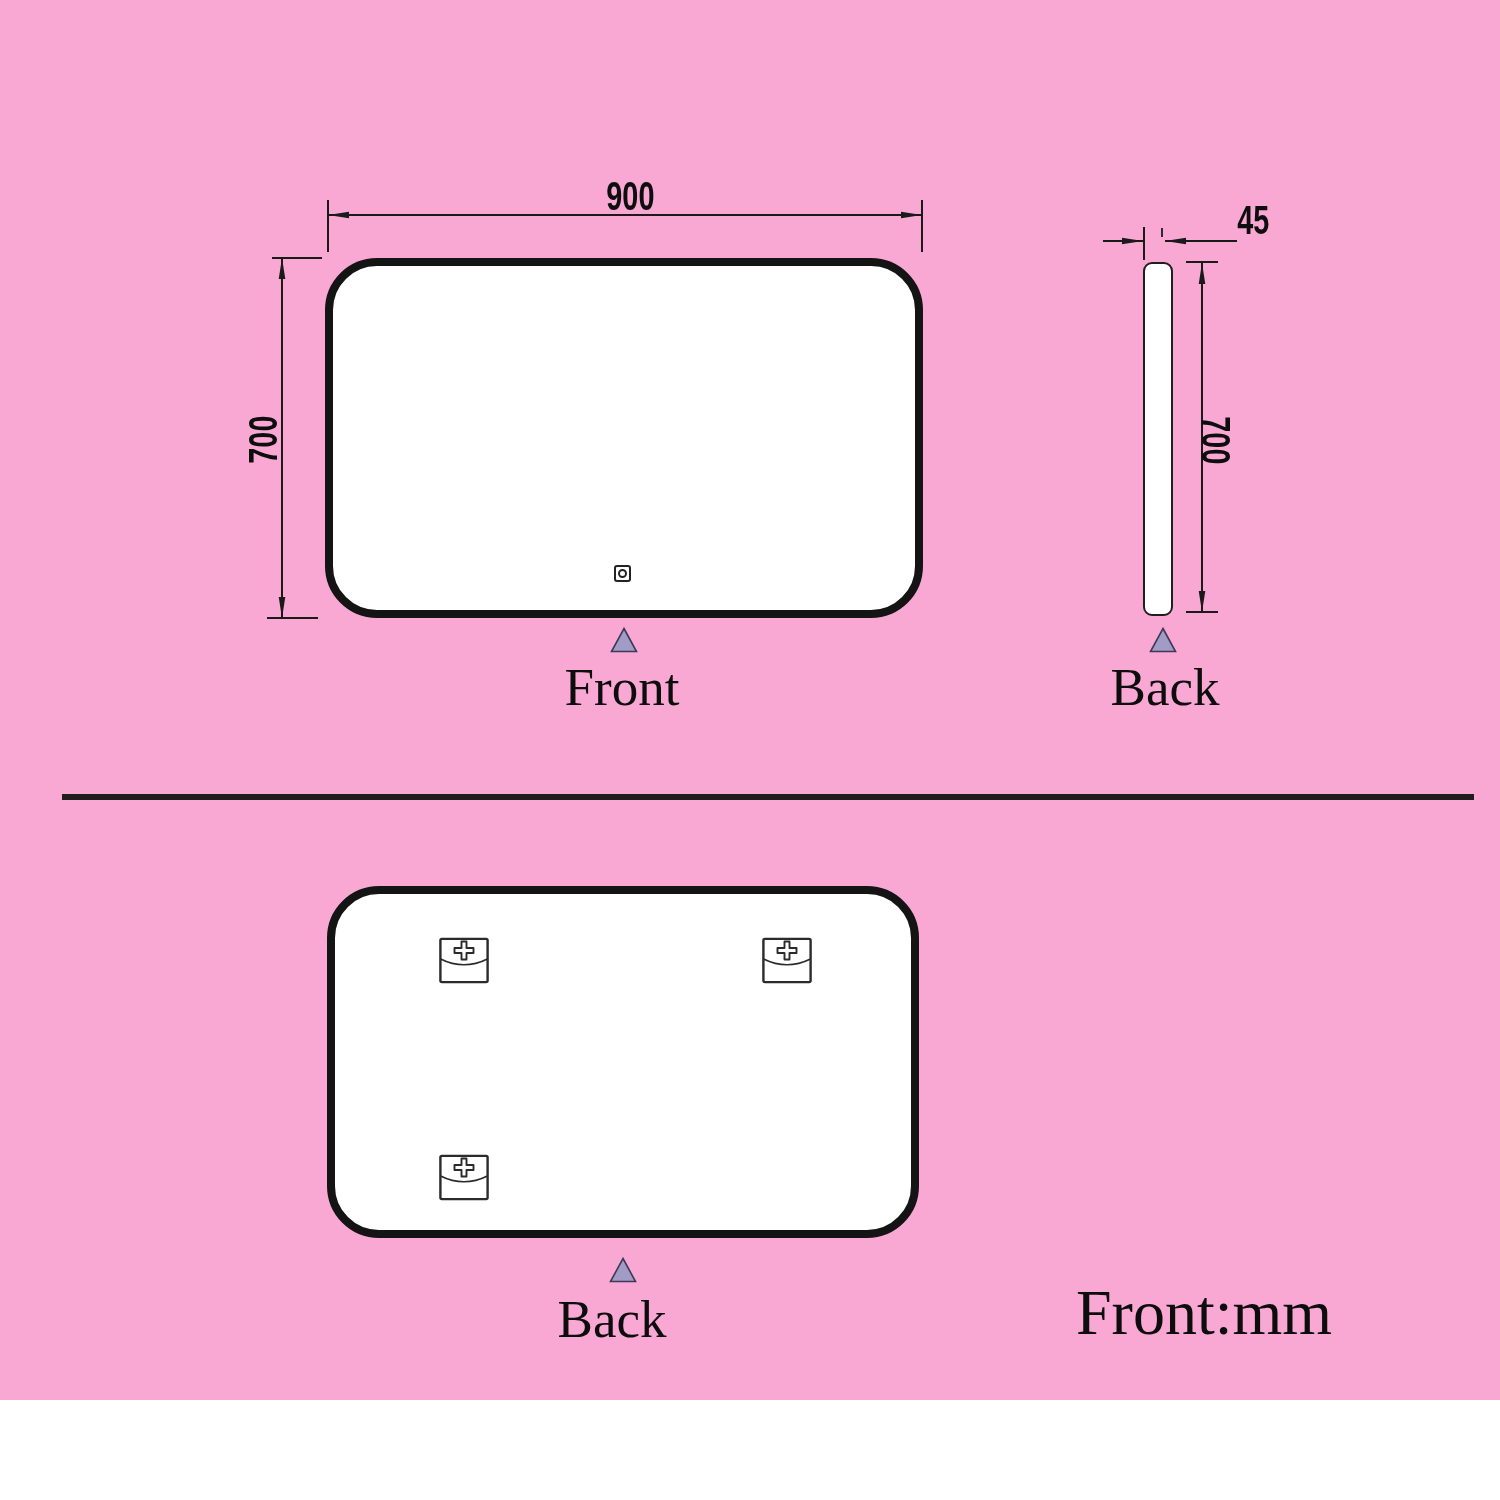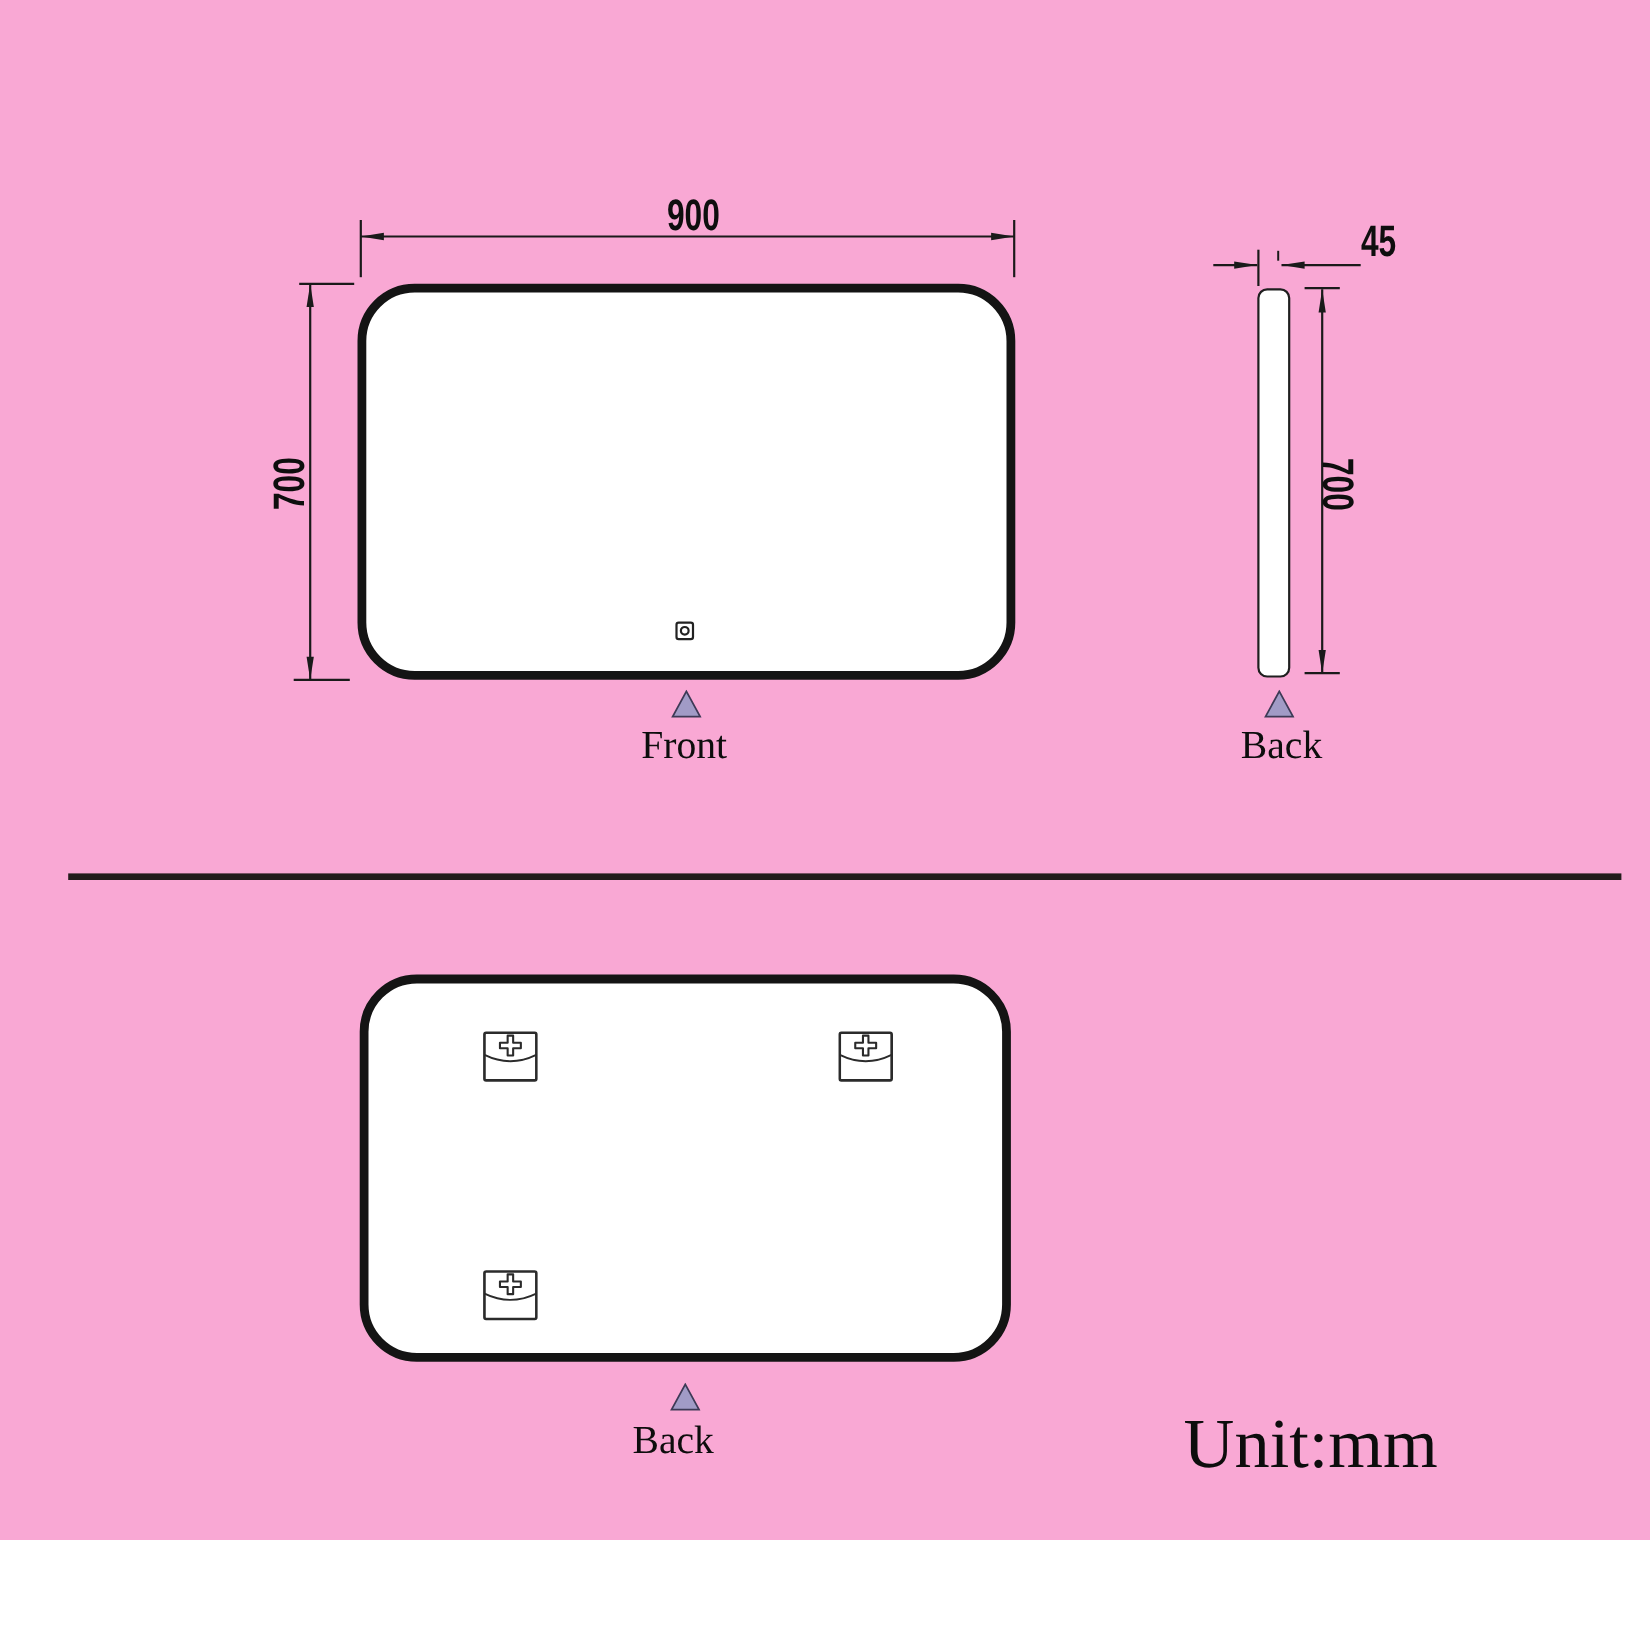--- a/index.html
+++ b/index.html
@@ -7,21 +7,21 @@
           font-family:"Liberation Serif",serif;color:#0e0e0e;}
   .abs{position:absolute;}
   svg.overlay{position:absolute;left:0;top:0;stroke:#1a1a1a;}
   .outline{position:absolute;box-sizing:border-box;border:8px solid #141414;border-radius:52px;background:#ffffff;}
   .outline.thin{border:2.5px solid #1f1f1f;border-radius:9px;}
   .dim-num{position:absolute;font-family:"Liberation Sans",sans-serif;font-weight:700;font-size:40px;
            line-height:40px;height:40px;color:#0e0e0e;text-align:center;white-space:nowrap;}
   .squeeze{display:inline-block;transform:scaleX(0.72);transform-origin:center;}
   .rot-ccw{transform:rotate(-90deg);}
   .rot-cw{transform:rotate(90deg);}
-  .view-label{position:absolute;font-size:36px;line-height:1.1;text-align:center;color:#0d0d0d;}
+  .view-label{position:absolute;font-size:53px;line-height:1.1;text-align:center;color:#0d0d0d;}
   .unit-label{position:absolute;font-size:64px;line-height:1;color:#0d0d0d;}
   .touch{position:absolute;width:17px;height:17px;box-sizing:border-box;border:2px solid #222222;border-radius:3px;
          display:flex;align-items:center;justify-content:center;background:#ffffff;}
   .touch .dot{width:9px;height:9px;box-sizing:border-box;border:2px solid #222222;border-radius:50%;}
   .divider{position:absolute;background:#231c1c;}
   .bracket{position:absolute;width:50px;height:47px;}
 </style>
 </head>
 <body>
 
@@ -113,15 +113,15 @@
     <rect x="1.4" y="1.4" width="47.2" height="43.2" rx="1.5" fill="#ffffff" stroke="#2b2b2b" stroke-width="2.4"></rect>
     <path d="M1.5,21.5 Q25,33 48.5,21.5" fill="none" stroke="#2b2b2b" stroke-width="1.7"></path>
     <path d="M15.5,10.5 L22.5,10.5 L22.5,4 L27.5,4 L27.5,10.5 L34.5,10.5 L34.5,15.5 L27.5,15.5 L27.5,22 L22.5,22 L22.5,15.5 L15.5,15.5 Z" fill="#ffffff" stroke="#2b2b2b" stroke-width="1.9" stroke-linejoin="round"></path>
   </svg>
 
   <svg class="abs" style="left:609px;top:1257px;" width="28" height="26">
     <polygon points="14,1.5 26.5,24.5 1.5,24.5" stroke-width="1.6" fill="#a19bc6" stroke="#3e3a56"></polygon>
   </svg>
   <div class="view-label" style="left:532px;top:1290px;width:160px;text-align:center;">Back</div>
 
-  <div class="unit-label" style="left:1076px;top:1281px;">Unit:mm</div>
+  <div class="unit-label" style="left:1076px;top:1281px;">Front:mm</div>
 
 </div>
 
 </body></html>

